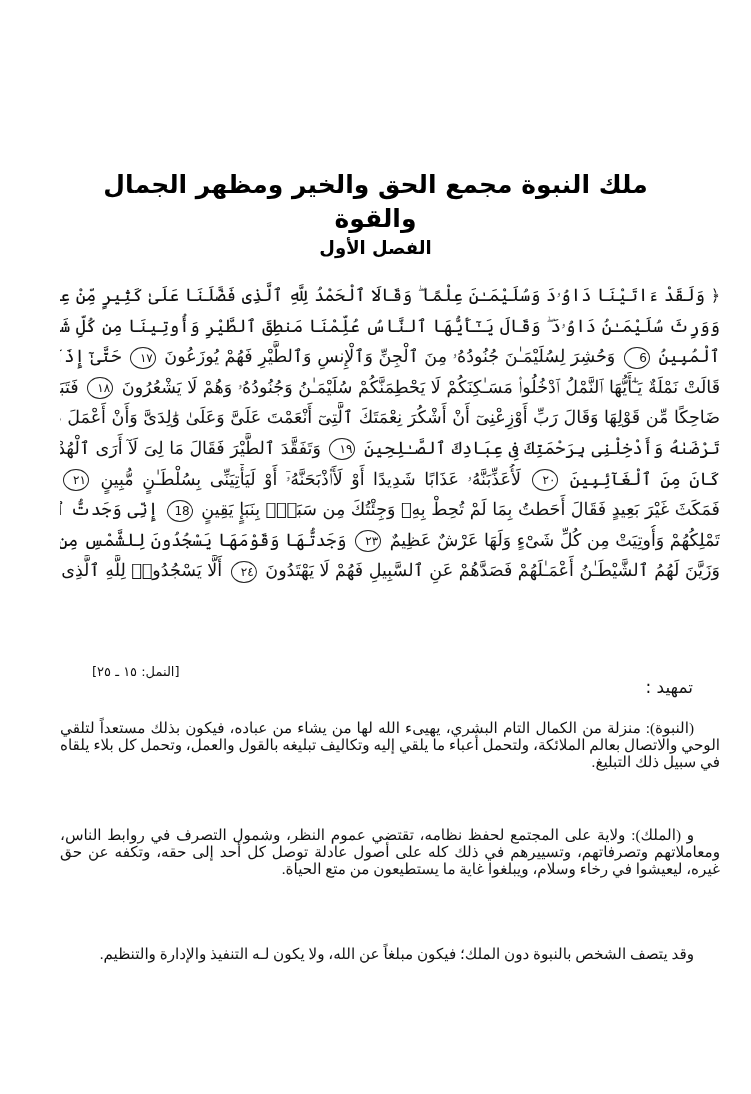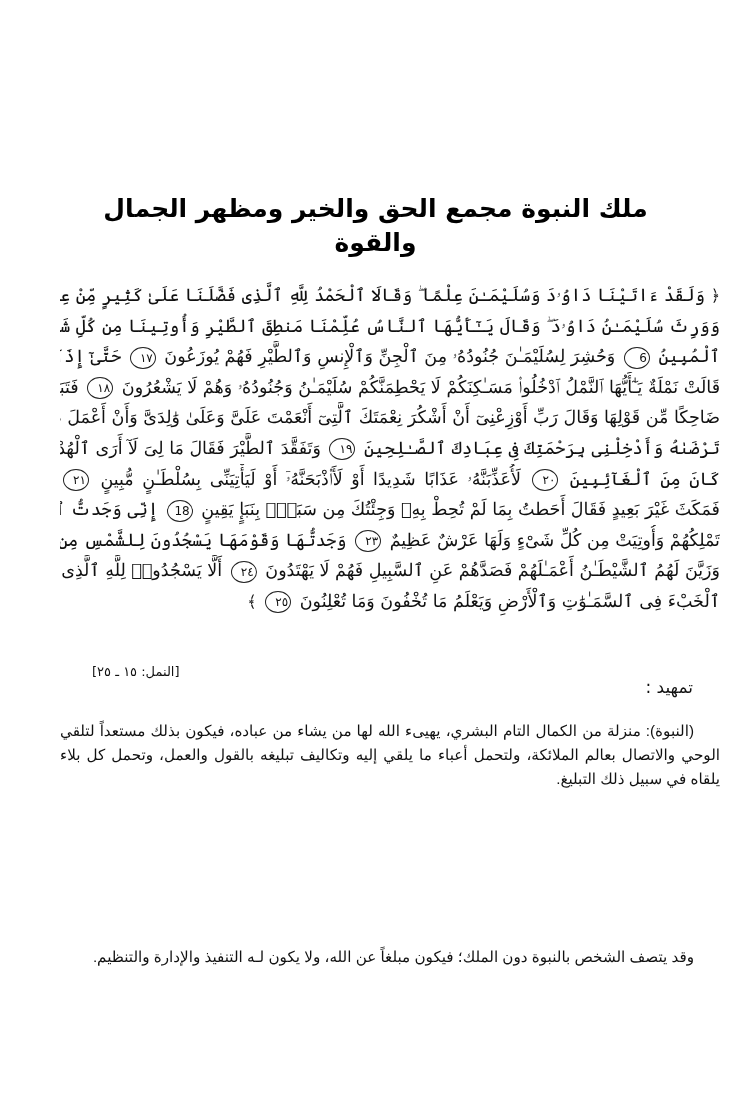--- a/index.html
+++ b/index.html
@@ -3,21 +3,21 @@
 <meta charset="utf-8">
 <style>
   html, body { margin: 0; padding: 0; background: #ffffff; }
   body {
     width: 751px; height: 1094px; position: relative; overflow: hidden;
     font-family: "DejaVu Serif", "Liberation Serif", serif; color: #111;
   }
   .page { position: absolute; left: 0; top: 0; width: 751px; height: 1094px; direction: rtl; }
   .title {
     position: absolute; top: 168px; left: 60px; width: 631px; text-align: center;
-    font-family: "DejaVu Sans", sans-serif; font-weight: bold; font-size: 25px; line-height: 34px; color: #000; margin-top: 24px;
+    font-family: "DejaVu Sans", sans-serif; font-weight: bold; font-size: 25px; line-height: 34px; color: #000;
   }
   .subtitle {
     position: absolute; top: 235px; left: 60px; width: 631px; text-align: center;
     font-family: "DejaVu Sans", sans-serif; font-weight: bold; font-size: 18px; line-height: 26px; color: #000;
   }
   .verses {
     position: absolute; top: 280px; left: 60px; width: 660px;
     font-family: "DejaVu Serif", serif; font-size: 17.5px; line-height: 30.6px;
     text-align: justify; text-align-last: right; direction: rtl;
   }
@@ -32,33 +32,34 @@
   .citation {
     position: absolute; top: 652px; left: 92px;
     font-family: "DejaVu Sans", sans-serif; font-size: 13px; direction: rtl; margin-top: 12px;
   }
   .section-head {
     position: absolute; top: 677px; right: 58px;
     font-family: "DejaVu Sans", sans-serif; font-weight: normal; font-size: 17px; direction: rtl;
   }
   .para {
     position: absolute; left: 60px; width: 660px; direction: rtl;
-    font-family: Liberation Sans, sans-serif; font-size: 15.2px; line-height: 24px;
+    font-family: Liberation Serif, serif; font-size: 15.2px; line-height: 17px;
     text-align: justify; text-indent: 26px;
   }
   .p1 { top: 704px; }
   .p2 { top: 811px; }
   .p3 { top: 930px; }
   .p4 { top: 992px; }
 </style>
 </head>
 <body>
 
 <div class="page">
   <div class="title">ملك النبوة مجمع الحق والخير ومظهر الجمال والقوة</div>
+  <div class="subtitle">الفصل الأول</div>
 
   <div class="verses">
     <span class="line">
       <span class="orn">﴿</span>
       <span>وَلَقَدْ ءَاتَيْنَا دَاوُۥدَ وَسُلَيْمَـٰنَ عِلْمًا ۖ وَقَالَا ٱلْحَمْدُ لِلَّهِ ٱلَّذِى فَضَّلَنَا عَلَىٰ كَثِيرٍ مِّنْ عِبَادِهِ ٱلْمُؤْمِنِينَ</span>
       
     </span>
     <span class="line">
       <span>وَوَرِثَ سُلَيْمَـٰنُ دَاوُۥدَ ۖ وَقَالَ يَـٰٓأَيُّهَا ٱلنَّاسُ عُلِّمْنَا مَنطِقَ ٱلطَّيْرِ وَأُوتِينَا مِن كُلِّ شَىْءٍ ۖ إِنَّ هَـٰذَا لَهُوَ ٱلْفَضْلُ</span>
     </span>
@@ -96,26 +97,22 @@
     <span class="line">
       <span>تَمْلِكُهُمْ وَأُوتِيَتْ مِن كُلِّ شَىْءٍ وَلَهَا عَرْشٌ عَظِيمٌ</span>
       <span class="ayah-marker">٢٣</span>
       <span>وَجَدتُّهَا وَقَوْمَهَا يَسْجُدُونَ لِلشَّمْسِ مِن دُونِ ٱللَّهِ</span>
     </span>
     <span class="line">
       <span>وَزَيَّنَ لَهُمُ ٱلشَّيْطَـٰنُ أَعْمَـٰلَهُمْ فَصَدَّهُمْ عَنِ ٱلسَّبِيلِ فَهُمْ لَا يَهْتَدُونَ</span>
       <span class="ayah-marker">٢٤</span>
       <span>أَلَّا يَسْجُدُوا۟ لِلَّهِ ٱلَّذِى يُخْرِجُ</span>
     </span>
-    <span class="line last">
-      <span>ٱلْخَبْءَ فِى ٱلسَّمَـٰوَٰتِ وَٱلْأَرْضِ وَيَعْلَمُ مَا تُخْفُونَ وَمَا تُعْلِنُونَ</span>
-      <span class="ayah-marker">٢٥</span>
-      <span class="orn">﴾</span>
-    </span>
   </div>
 
   <div class="citation">[النمل: ١٥ ـ ٢٥]</div>
 
   <div class="section-head">تمهيد :</div>
 
   <p class="para p1">(النبوة): منزلة من الكمال التام البشري، يهيىء الله لها من يشاء من عباده، فيكون بذلك مستعداً لتلقي الوحي والاتصال بعالم الملائكة، ولتحمل أعباء ما يلقي إليه وتكاليف تبليغه بالقول والعمل، وتحمل كل بلاء يلقاه في سبيل ذلك التبليغ.</p>
+  <p class="para p2">و (الملك): ولاية على المجتمع لحفظ نظامه، تقتضي عموم النظر، وشمول التصرف في روابط الناس، ومعاملاتهم وتصرفاتهم، وتسييرهم في ذلك كله على أصول عادلة توصل كل أحد إلى حقه، وتكفه عن حق غيره، ليعيشوا في رخاء وسلام، ويبلغوا غاية ما يستطيعون من متع الحياة.</p>
   <p class="para p3">وقد يتصف الشخص بالنبوة دون الملك؛ فيكون مبلغاً عن الله، ولا يكون لـه التنفيذ والإدارة والتنظيم.</p>
 </div>
 
 </body></html>

